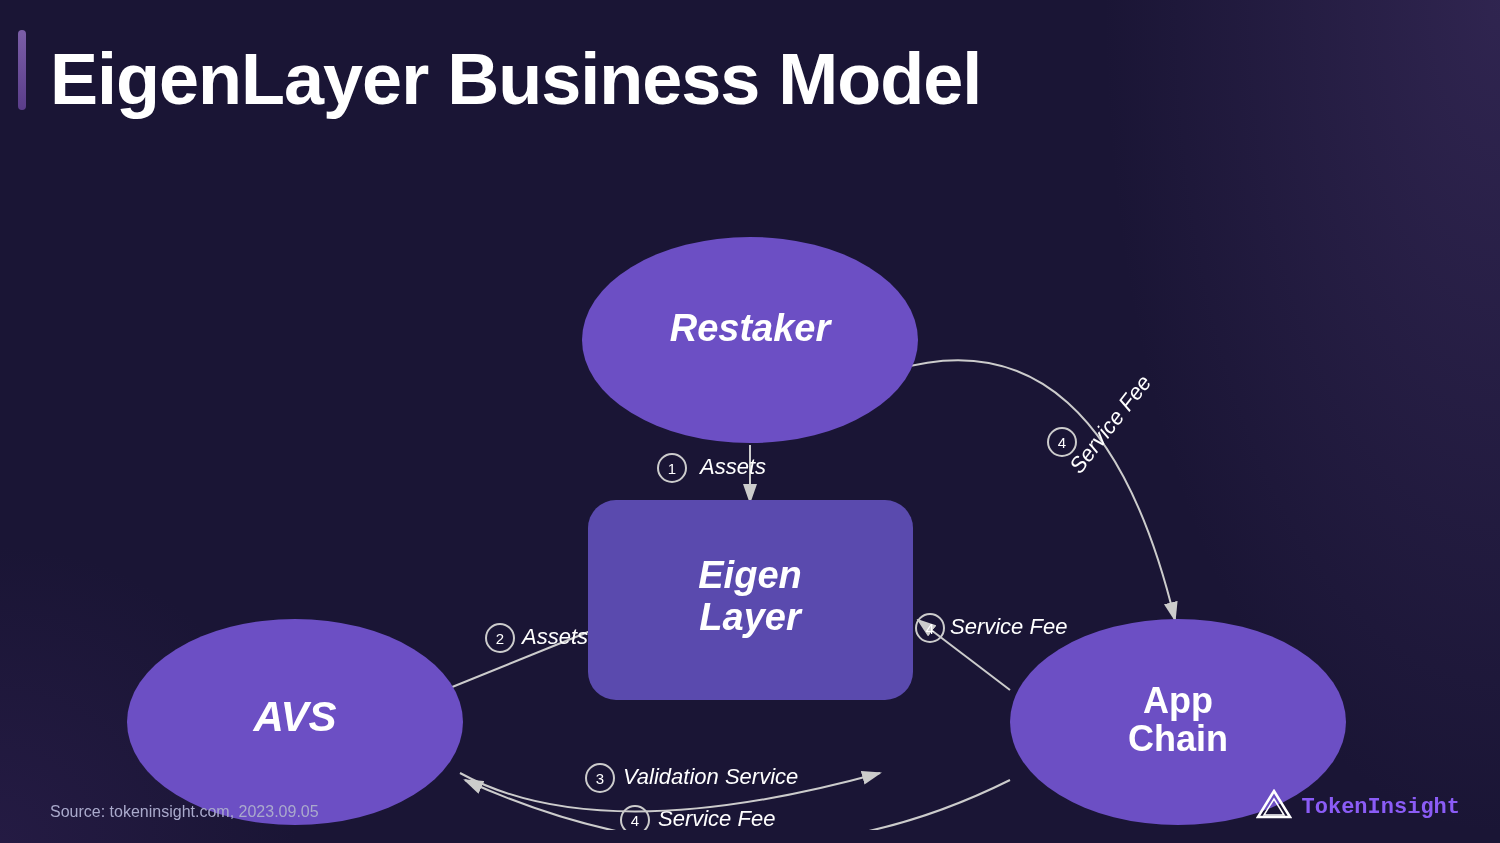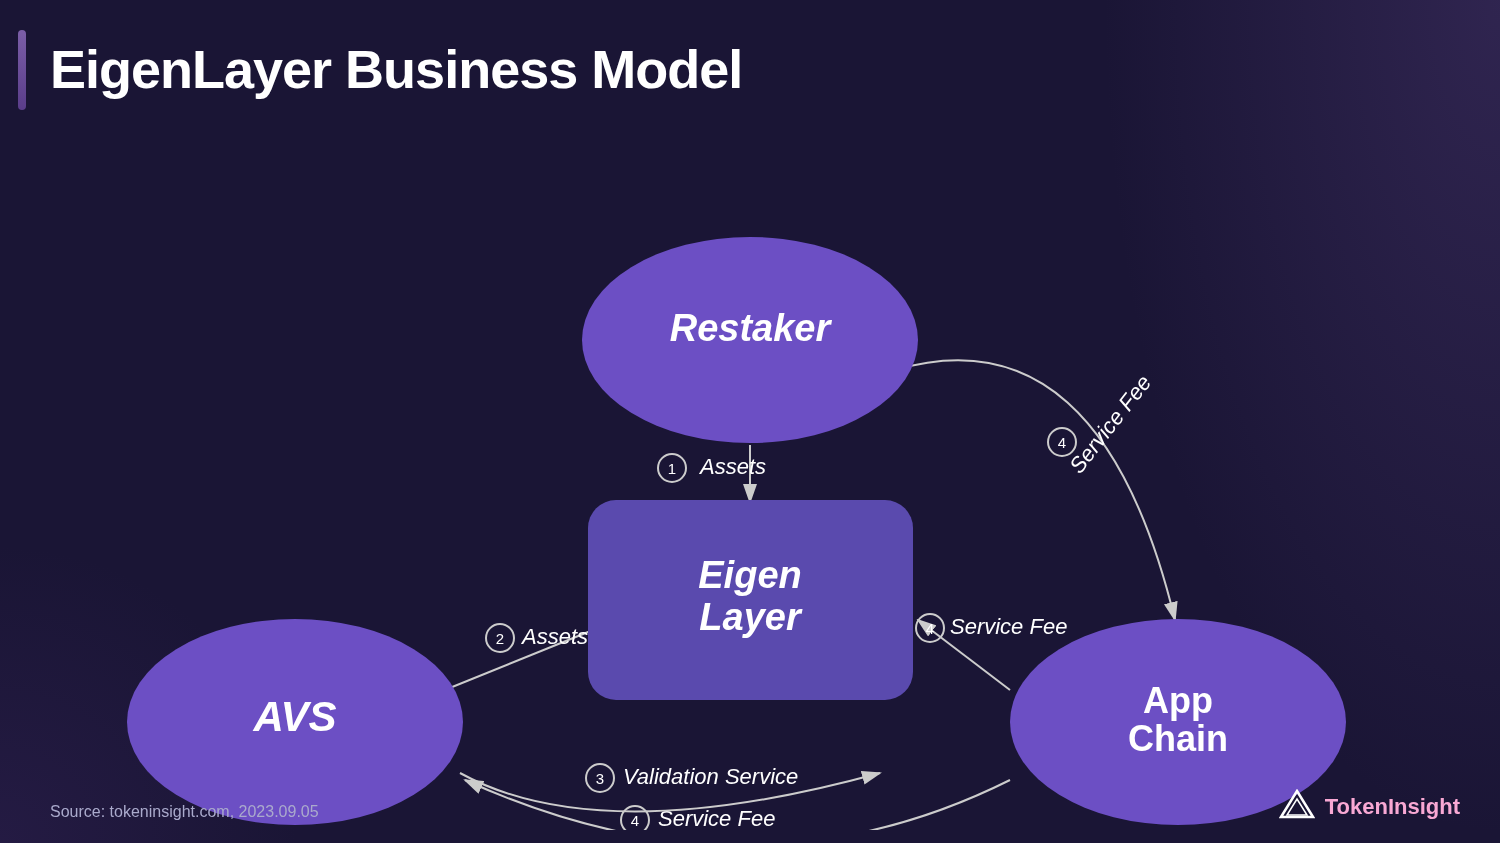--- a/index.html
+++ b/index.html
@@ -26,21 +26,21 @@
       bottom: 0; left: 0;
       width: 300px; height: 300px;
       background: radial-gradient(ellipse at bottom left, rgba(60,40,100,0.3) 0%, transparent 70%);
       pointer-events: none;
     }
 
     .page-title {
       position: absolute;
       top: 38px;
       left: 50px;
-      font-size: 54px;
+      font-size: 72px;
       font-weight: 900;
       color: #ffffff;
       letter-spacing: -1px;
     }
 
     .left-accent {
       position: absolute;
       top: 30px;
       left: 18px;
       width: 8px;
@@ -73,22 +73,22 @@
       bottom: 18px;
       right: 40px;
       display: flex;
       align-items: center;
       gap: 10px;
     }
 
     .logo-text {
       font-size: 22px;
       font-weight: 700;
-      color: #f9a8d4;
-      font-family: Liberation Sans, sans-serif;
+      color: #8b5cf6;
+      font-family: Liberation Mono, monospace;
     }
 
     .logo-icon {
       width: 36px;
       height: 36px;
     }
   </style>
 </head>
 <body>
 

